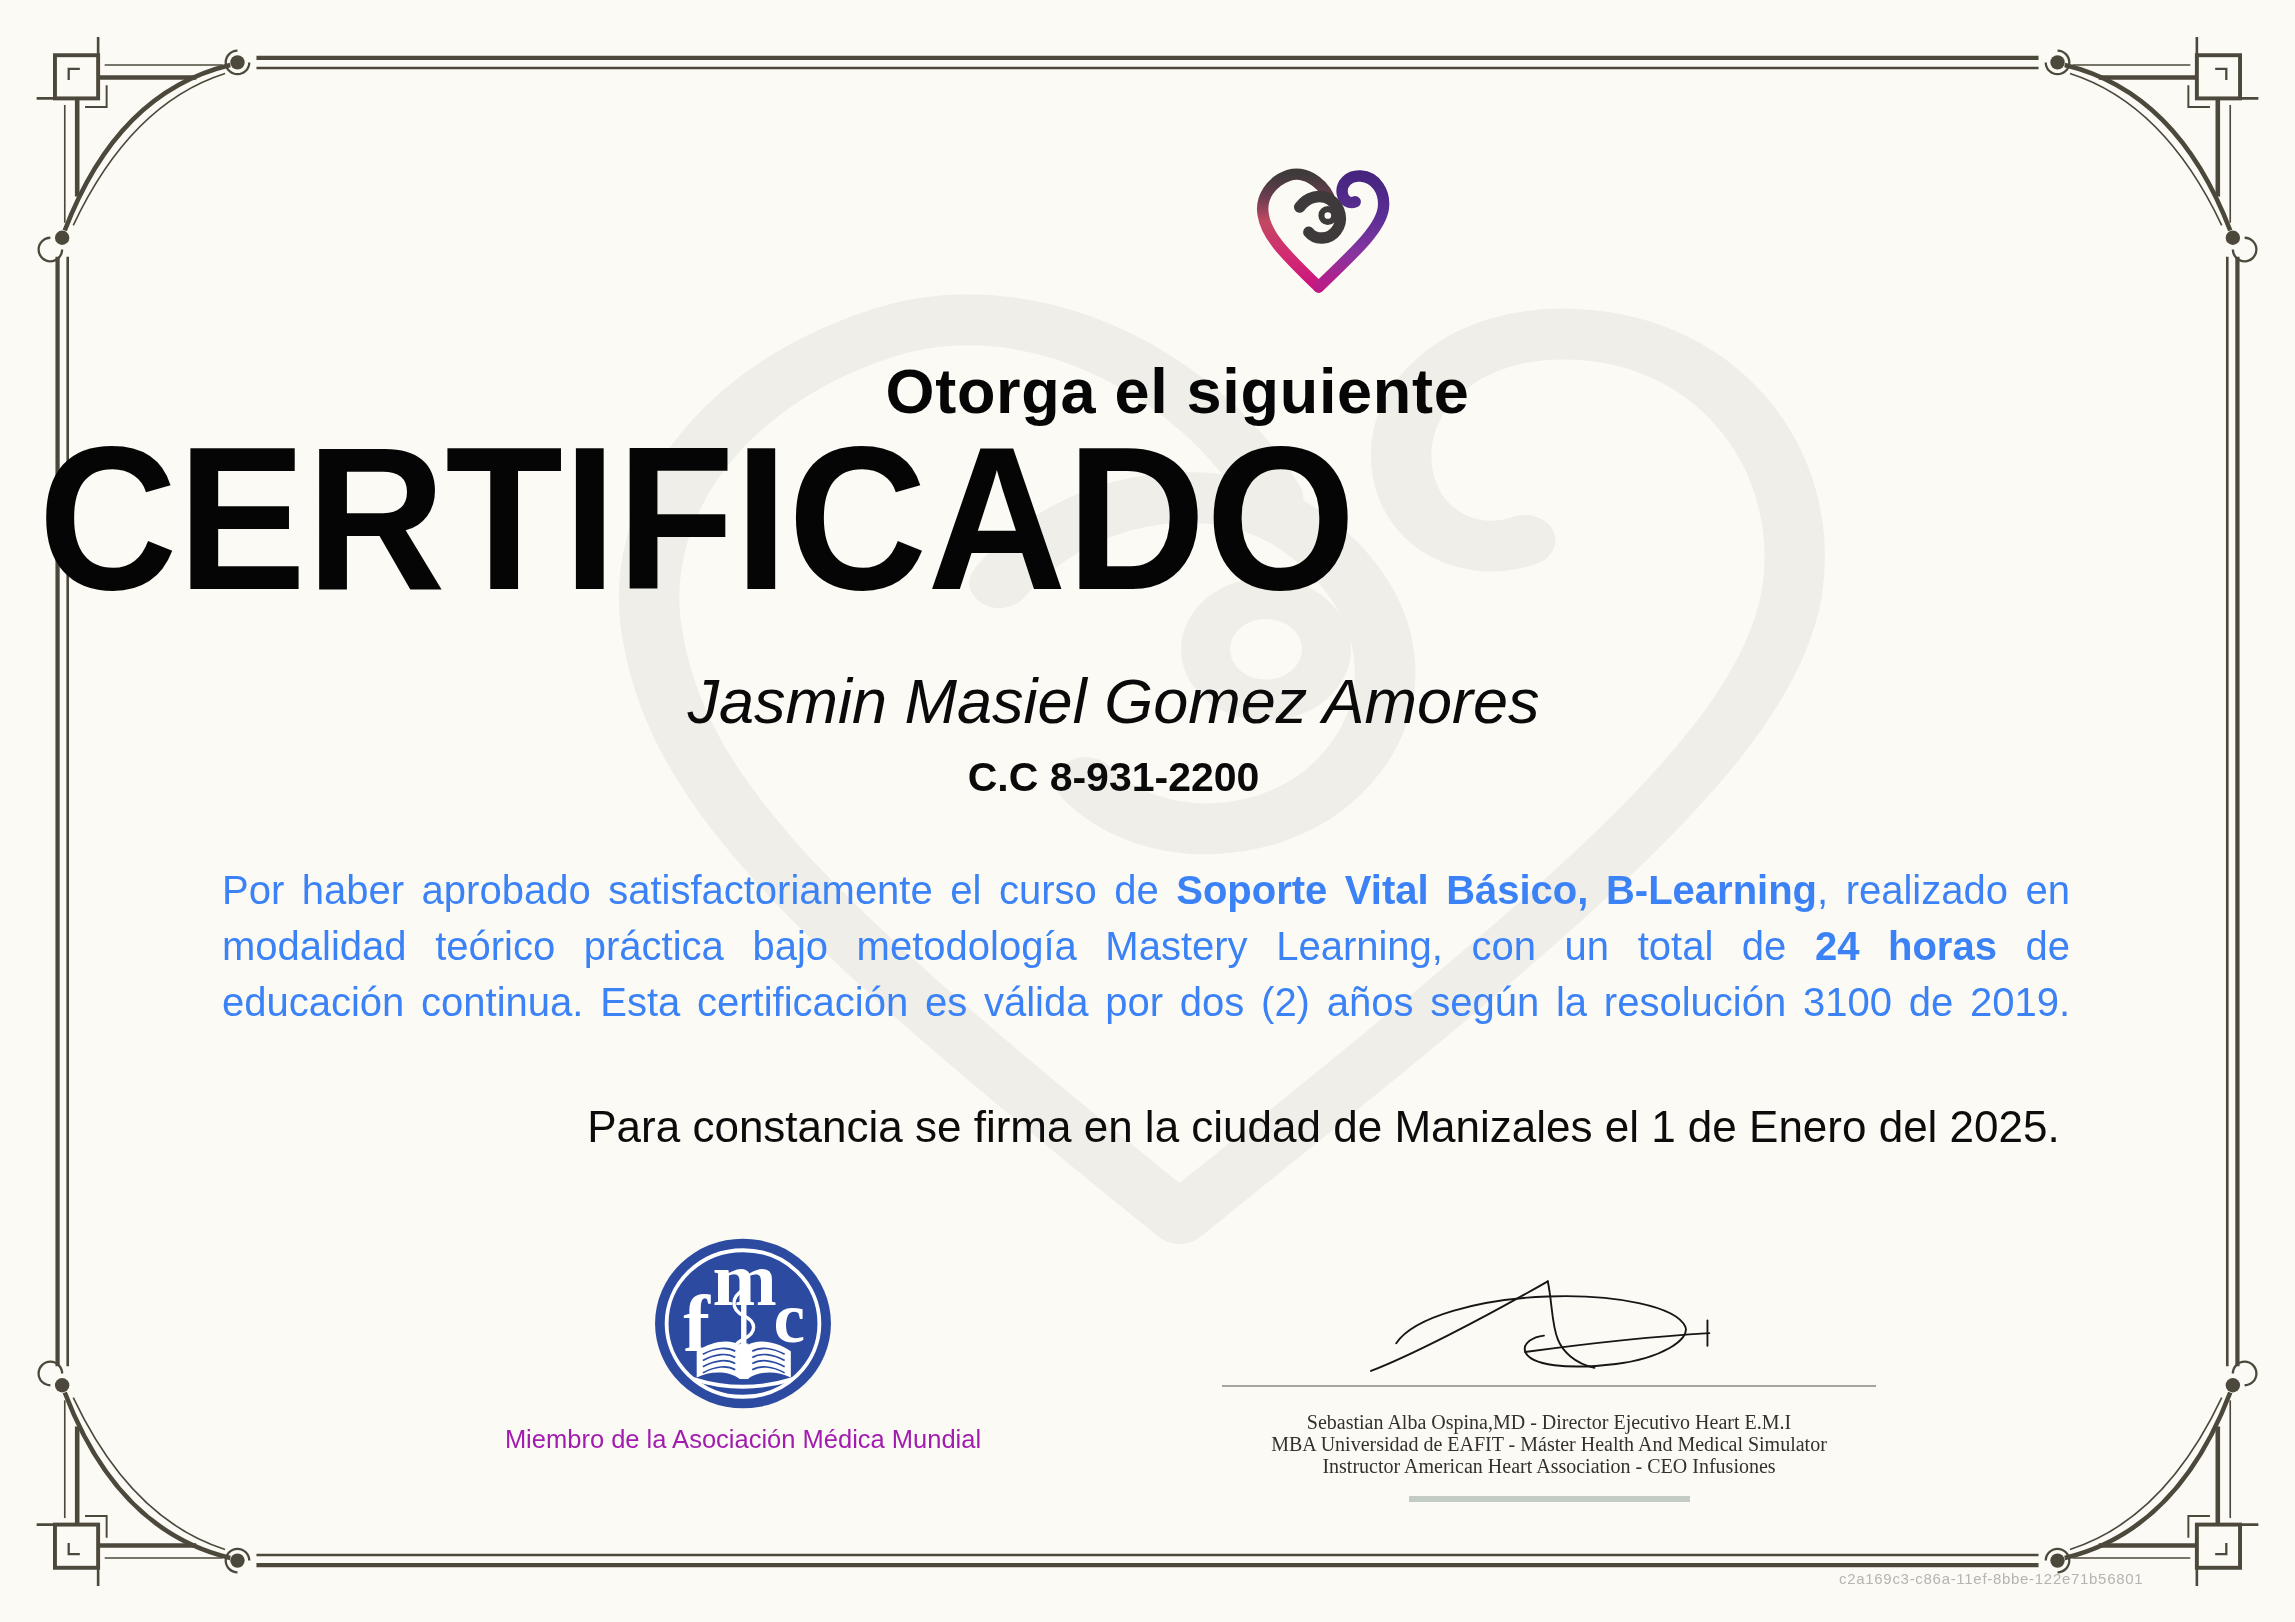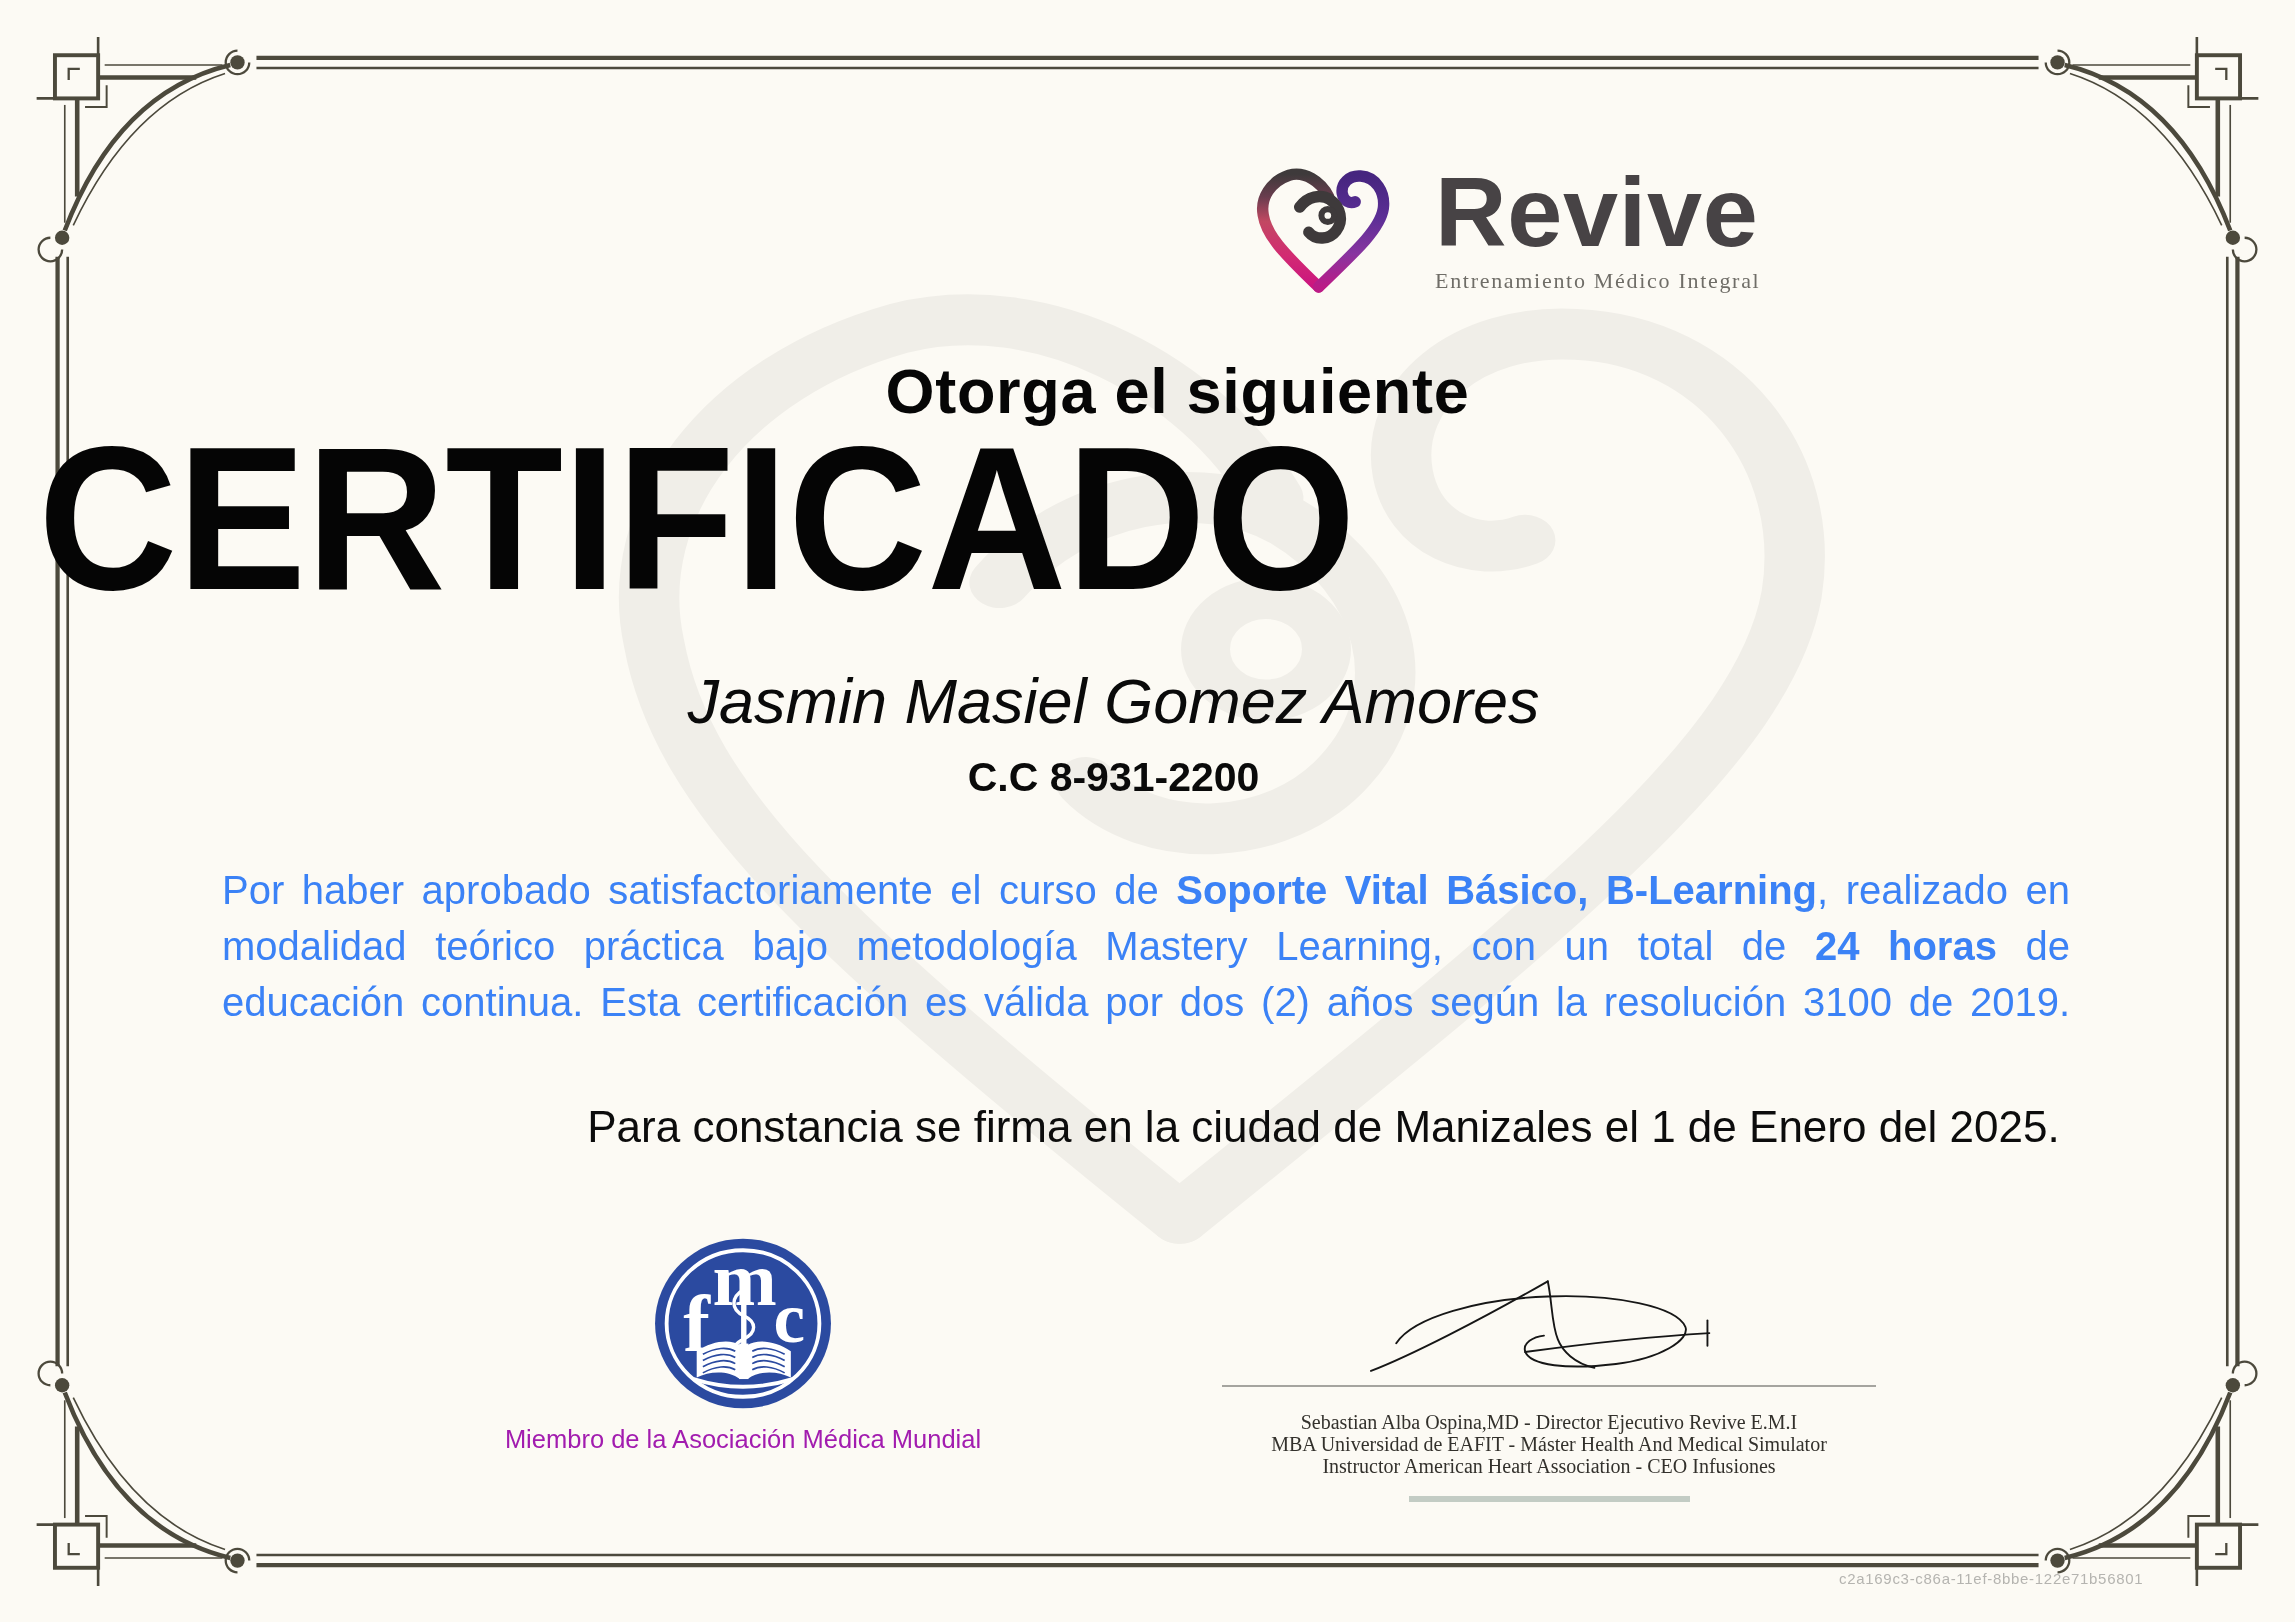--- a/index.html
+++ b/index.html
@@ -110,24 +110,20 @@
           <stop offset="0.38" stop-color="#5c2f96"></stop>
           <stop offset="0.7" stop-color="#8834a0"></stop>
           <stop offset="1" stop-color="#bb1b86"></stop>
         </linearGradient>
       </defs>
       <path d="M53 26 C48 16 37 9 27 12 C15 16 8 27 10 38 C12 51 22 62 46.5 85.5" stroke="url(#gradL)"></path>
       <path d="M46.5 85.5 C72 61 87 47 89 34 C90.5 23 84 13 74 12.5 C66.5 12 61 17.5 62 24 C62.8 29 67 31 70.5 29.5" stroke="url(#gradR)"></path>
       <path d="M34 33 C39 26 48 24 54 28 C61 33 63 42 58 48.5 C53.5 54.5 44.5 55 40 49.5" stroke="#3e3a3b"></path>
       <circle cx="52.5" cy="38.5" r="4.2" stroke="#3e3a3b" stroke-width="4"></circle>
     </svg>
-    <div class="brand-col">
-      <div class="brand-name">Revive</div>
-      <div class="brand-tagline">Entrenamiento Médico Integral</div>
-    </div>
   </div>
 
   <div class="pretitle">Otorga el siguiente</div>
   <div class="main-title">
     <span class="squeeze">CERTIFICADO</span>
   </div>
 
   <div class="recipient-name">Jasmin Masiel Gomez Amores</div>
   <div class="recipient-id">C.C 8-931-2200</div>
 
@@ -170,21 +166,21 @@
   <div class="sig-block">
     <svg class="sig-scribble" width="380" height="101" viewBox="0 0 580 160" fill="none" stroke="#161616" stroke-width="3" stroke-linecap="round">
       <path d="M8 152 C70 128 180 72 288 10"></path>
       <path d="M288 10 C295 42 294 78 304 102 C311 120 330 140 362 147"></path>
       <path d="M48 108 C76 66 180 38 288 34 C396 30 492 50 506 82 C514 102 468 132 396 141 C322 150 258 144 252 120 C249 108 264 98 282 96"></path>
       <path d="M252 122 C340 110 440 98 544 92"></path>
       <path d="M541 72 V112"></path>
     </svg>
     <div class="sig-rule"></div>
     <div class="sig-lines">
-      <div>Sebastian Alba Ospina,MD - Director Ejecutivo Revive E.M.I</div>
+      <div>Sebastian Alba Ospina,MD - Director Ejecutivo Heart E.M.I</div>
       <div>MBA Universidad de EAFIT - Máster Health And Medical Simulator</div>
       <div>Instructor American Heart Association - CEO Infusiones</div>
     </div>
     <div class="sig-accent-bar"></div>
   </div>
 
   <div class="certificate-id">c2a169c3-c86a-11ef-8bbe-122e71b56801</div>
 
 </div>
 

